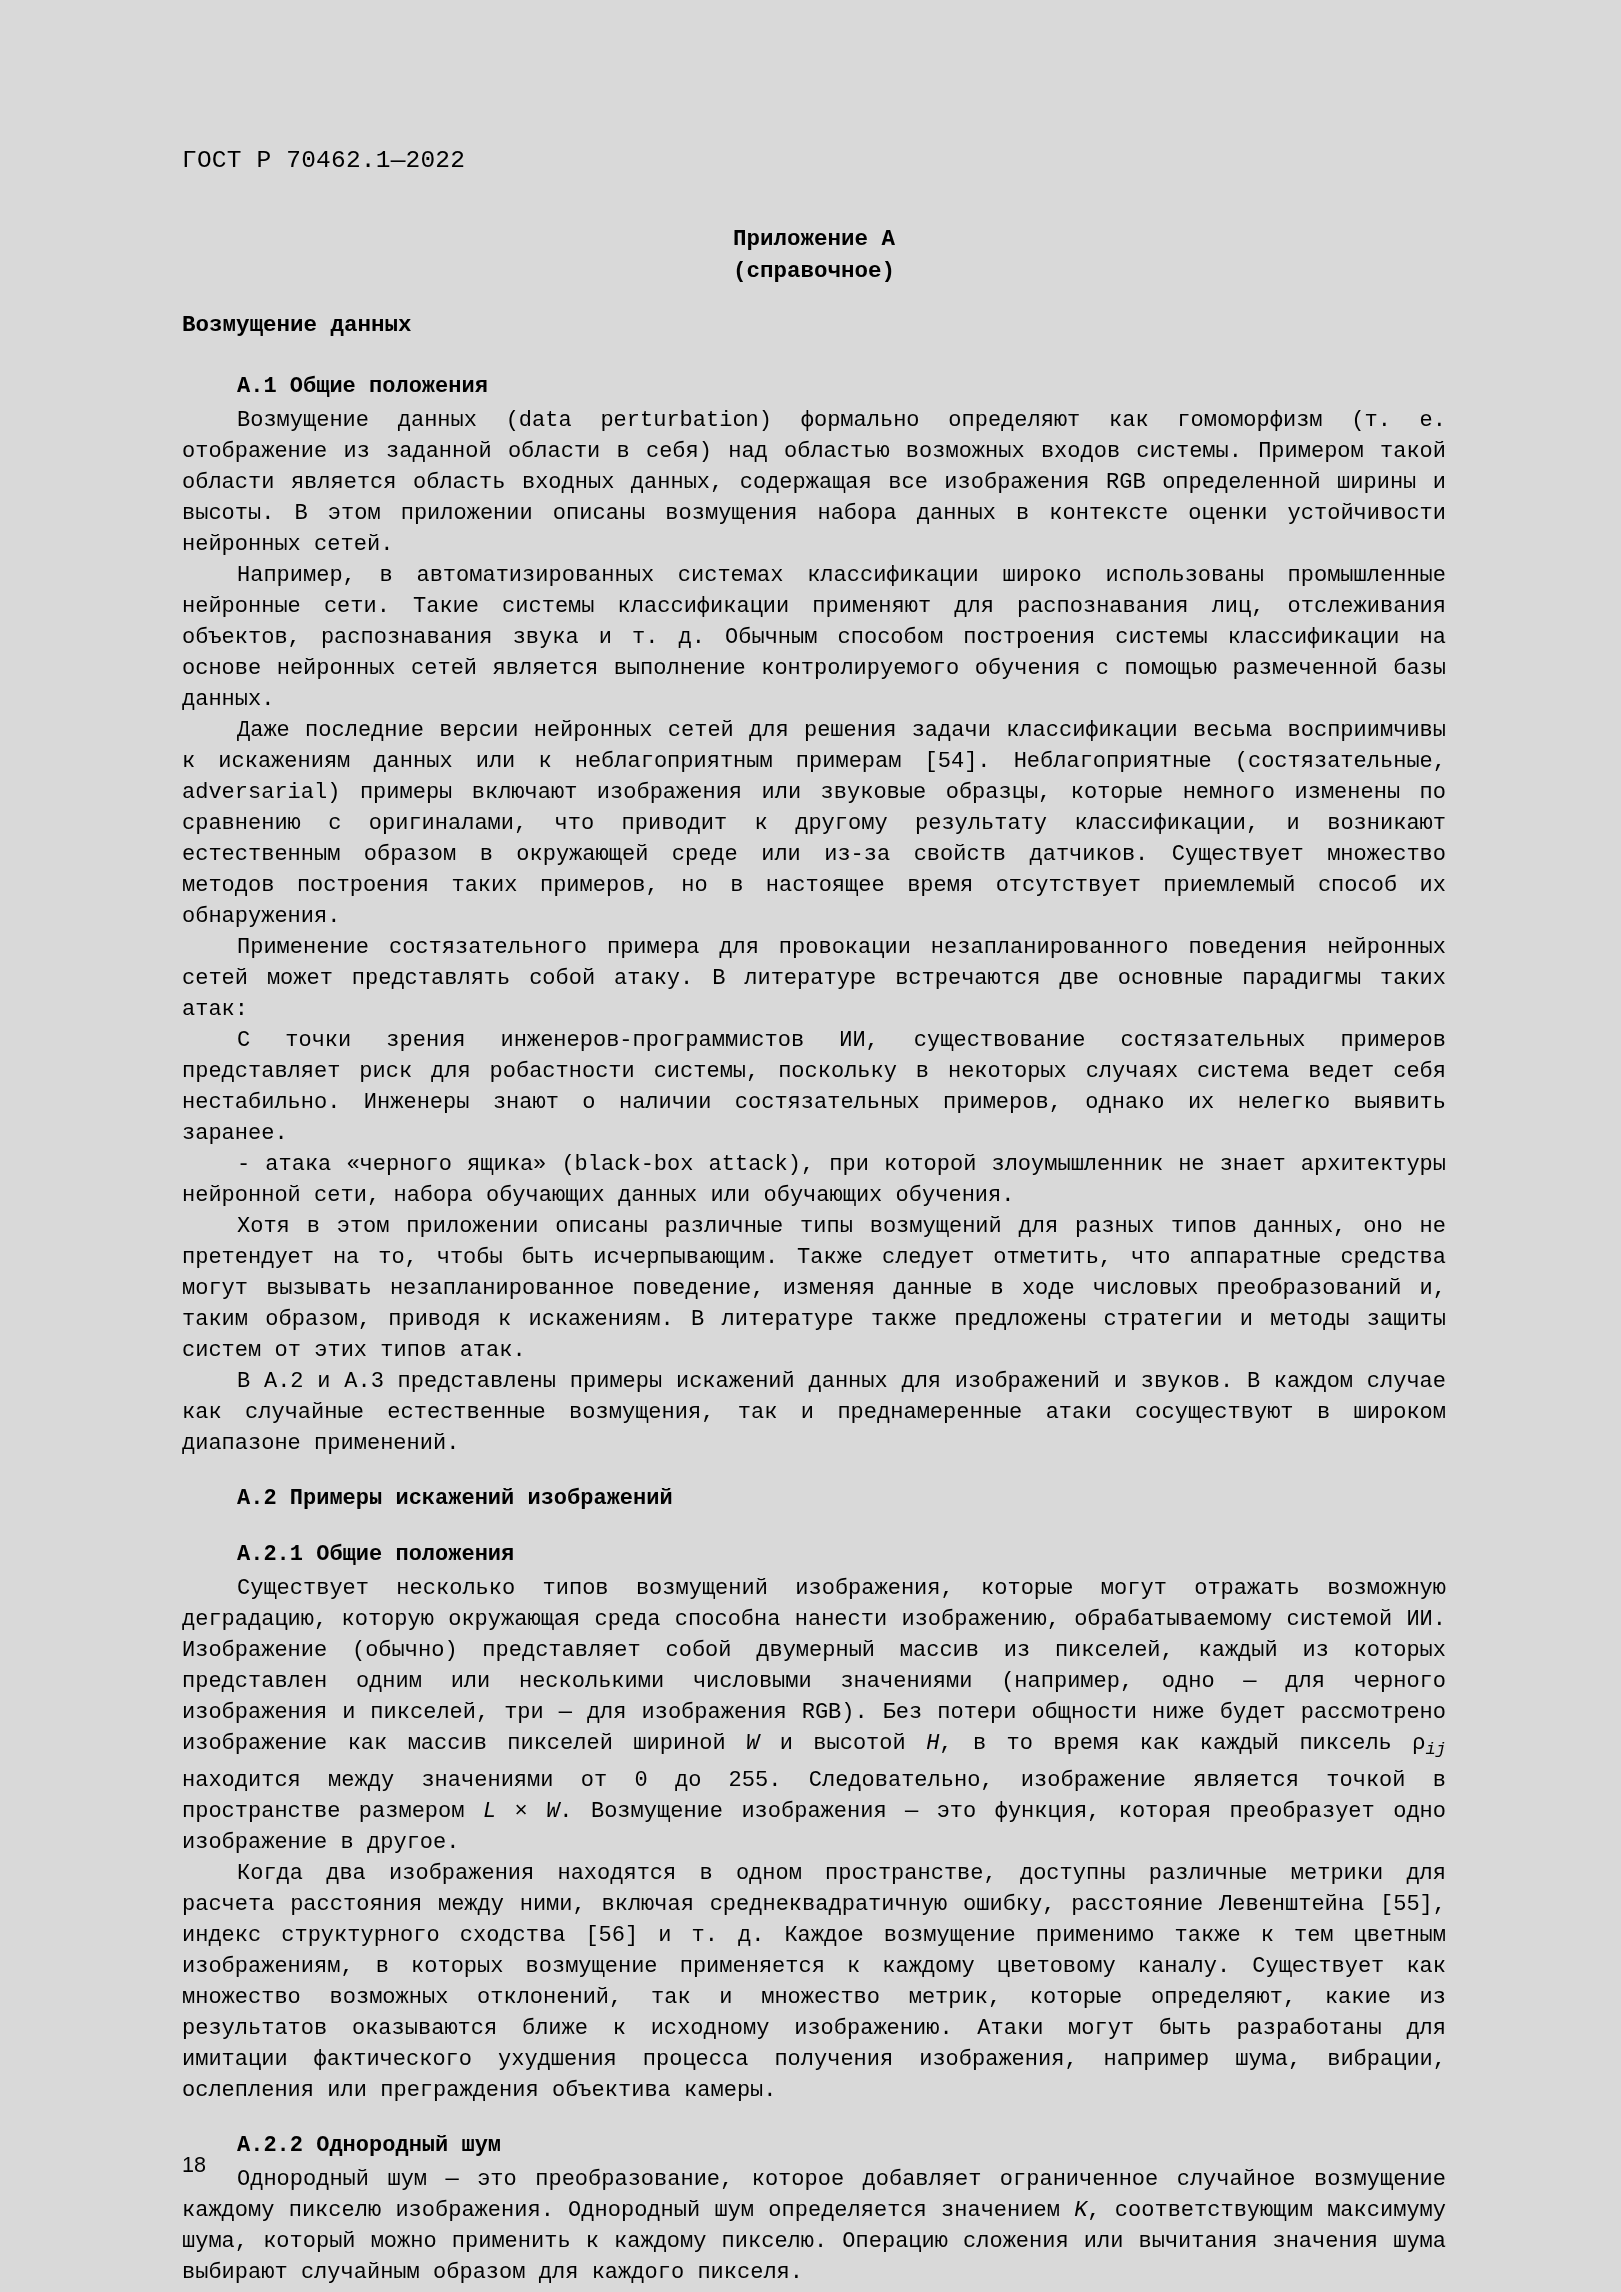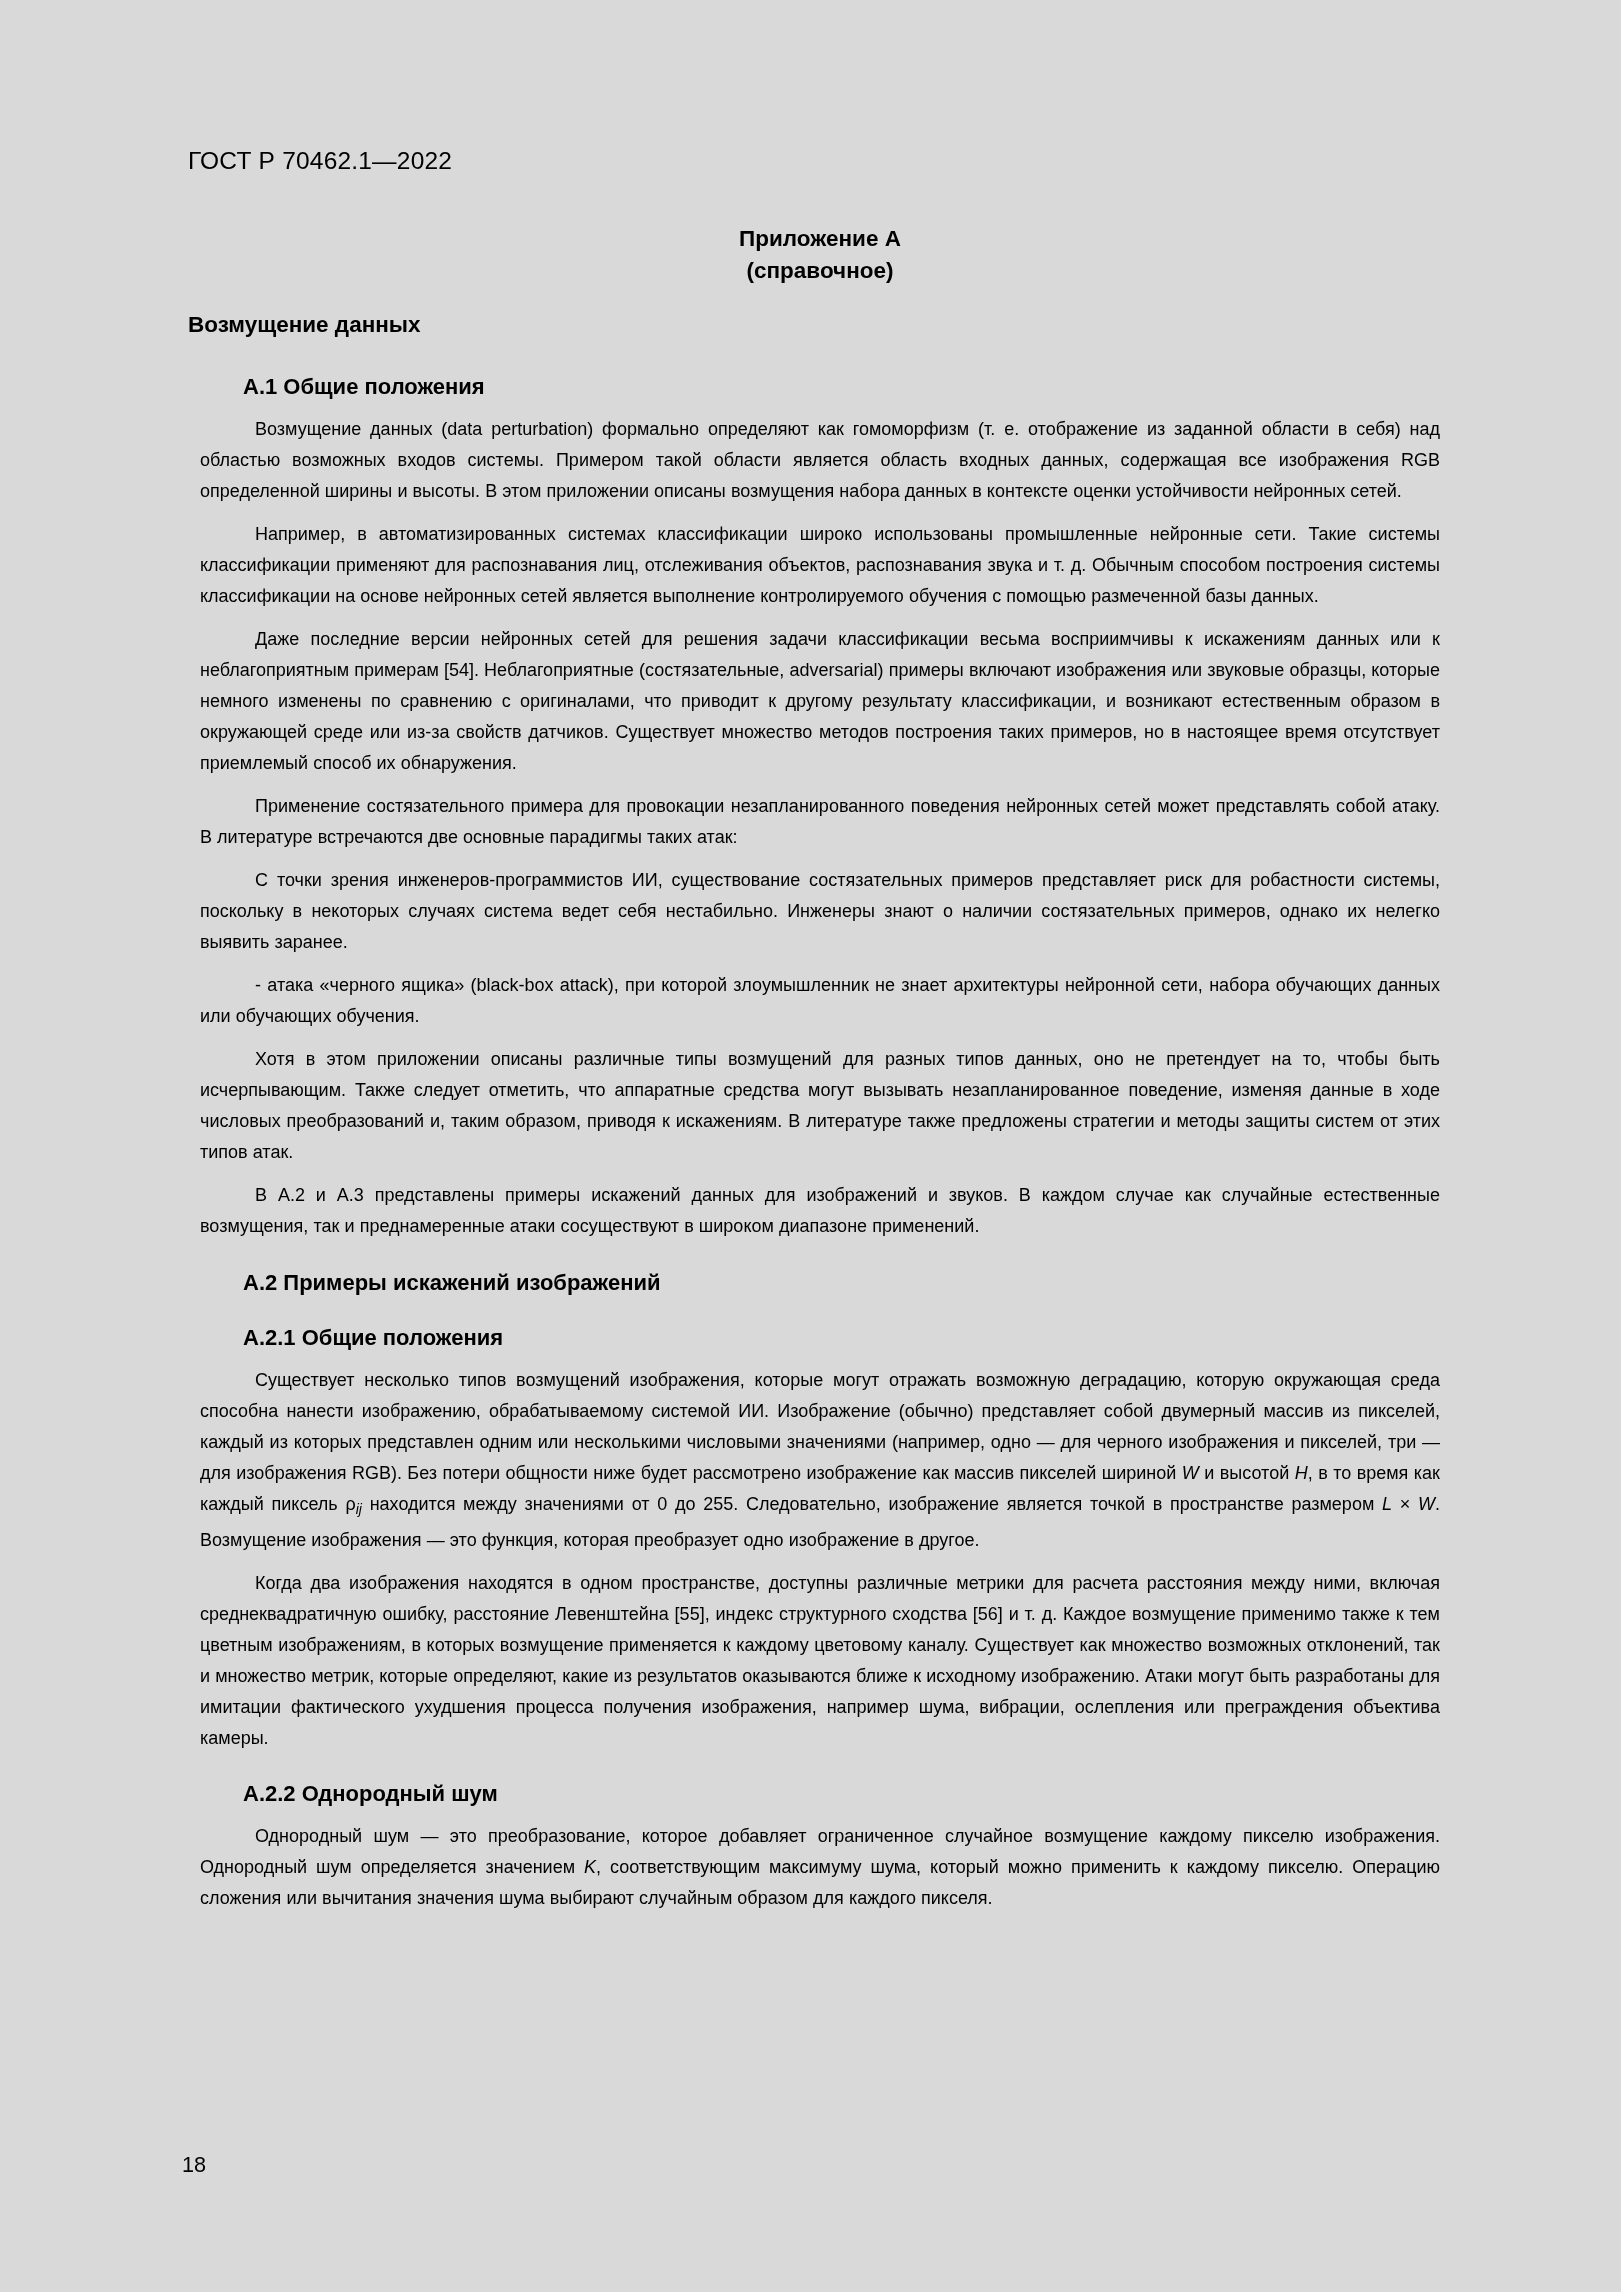--- a/index.html
+++ b/index.html
@@ -12,24 +12,25 @@
     width: 1621px;
     height: 2293px;
     background: #d9d9d9;
     box-sizing: border-box;
     font-family: "Liberation Sans", sans-serif;
     color: #000;
     overflow: hidden;
   }
   .content {
     position: absolute;
-    left: 188px;
+    left: 182px;
     top: 0;
     width: 1264px;
     height: 2293px;
+    font-family: Liberation Mono, monospace;
   }
   .doc-header {
     position: absolute;
     top: 147px;
     left: 0;
     font-size: 24.5px;
     letter-spacing: 0.2px;
   }
   .annex-title {
     position: absolute;
@@ -64,23 +65,23 @@
     font-weight: bold;
     margin: 0 0 2.9px 0;
     padding: 0;
     text-indent: 55px;
     line-height: 30px;
   }
   h3.sec.spaced {
     margin-top: 25.5px;
   }
   p.par {
-    font-size: 18px;
+    font-size: 22px;
     line-height: 31px;
-    margin: 12px;
+    margin: 0;
     padding: 0;
     text-align: justify;
     text-indent: 55px;
     word-spacing: 0.1px;
   }
   p.par.dash {
     text-indent: 55px;
   }
   .page-number {
     position: absolute;

